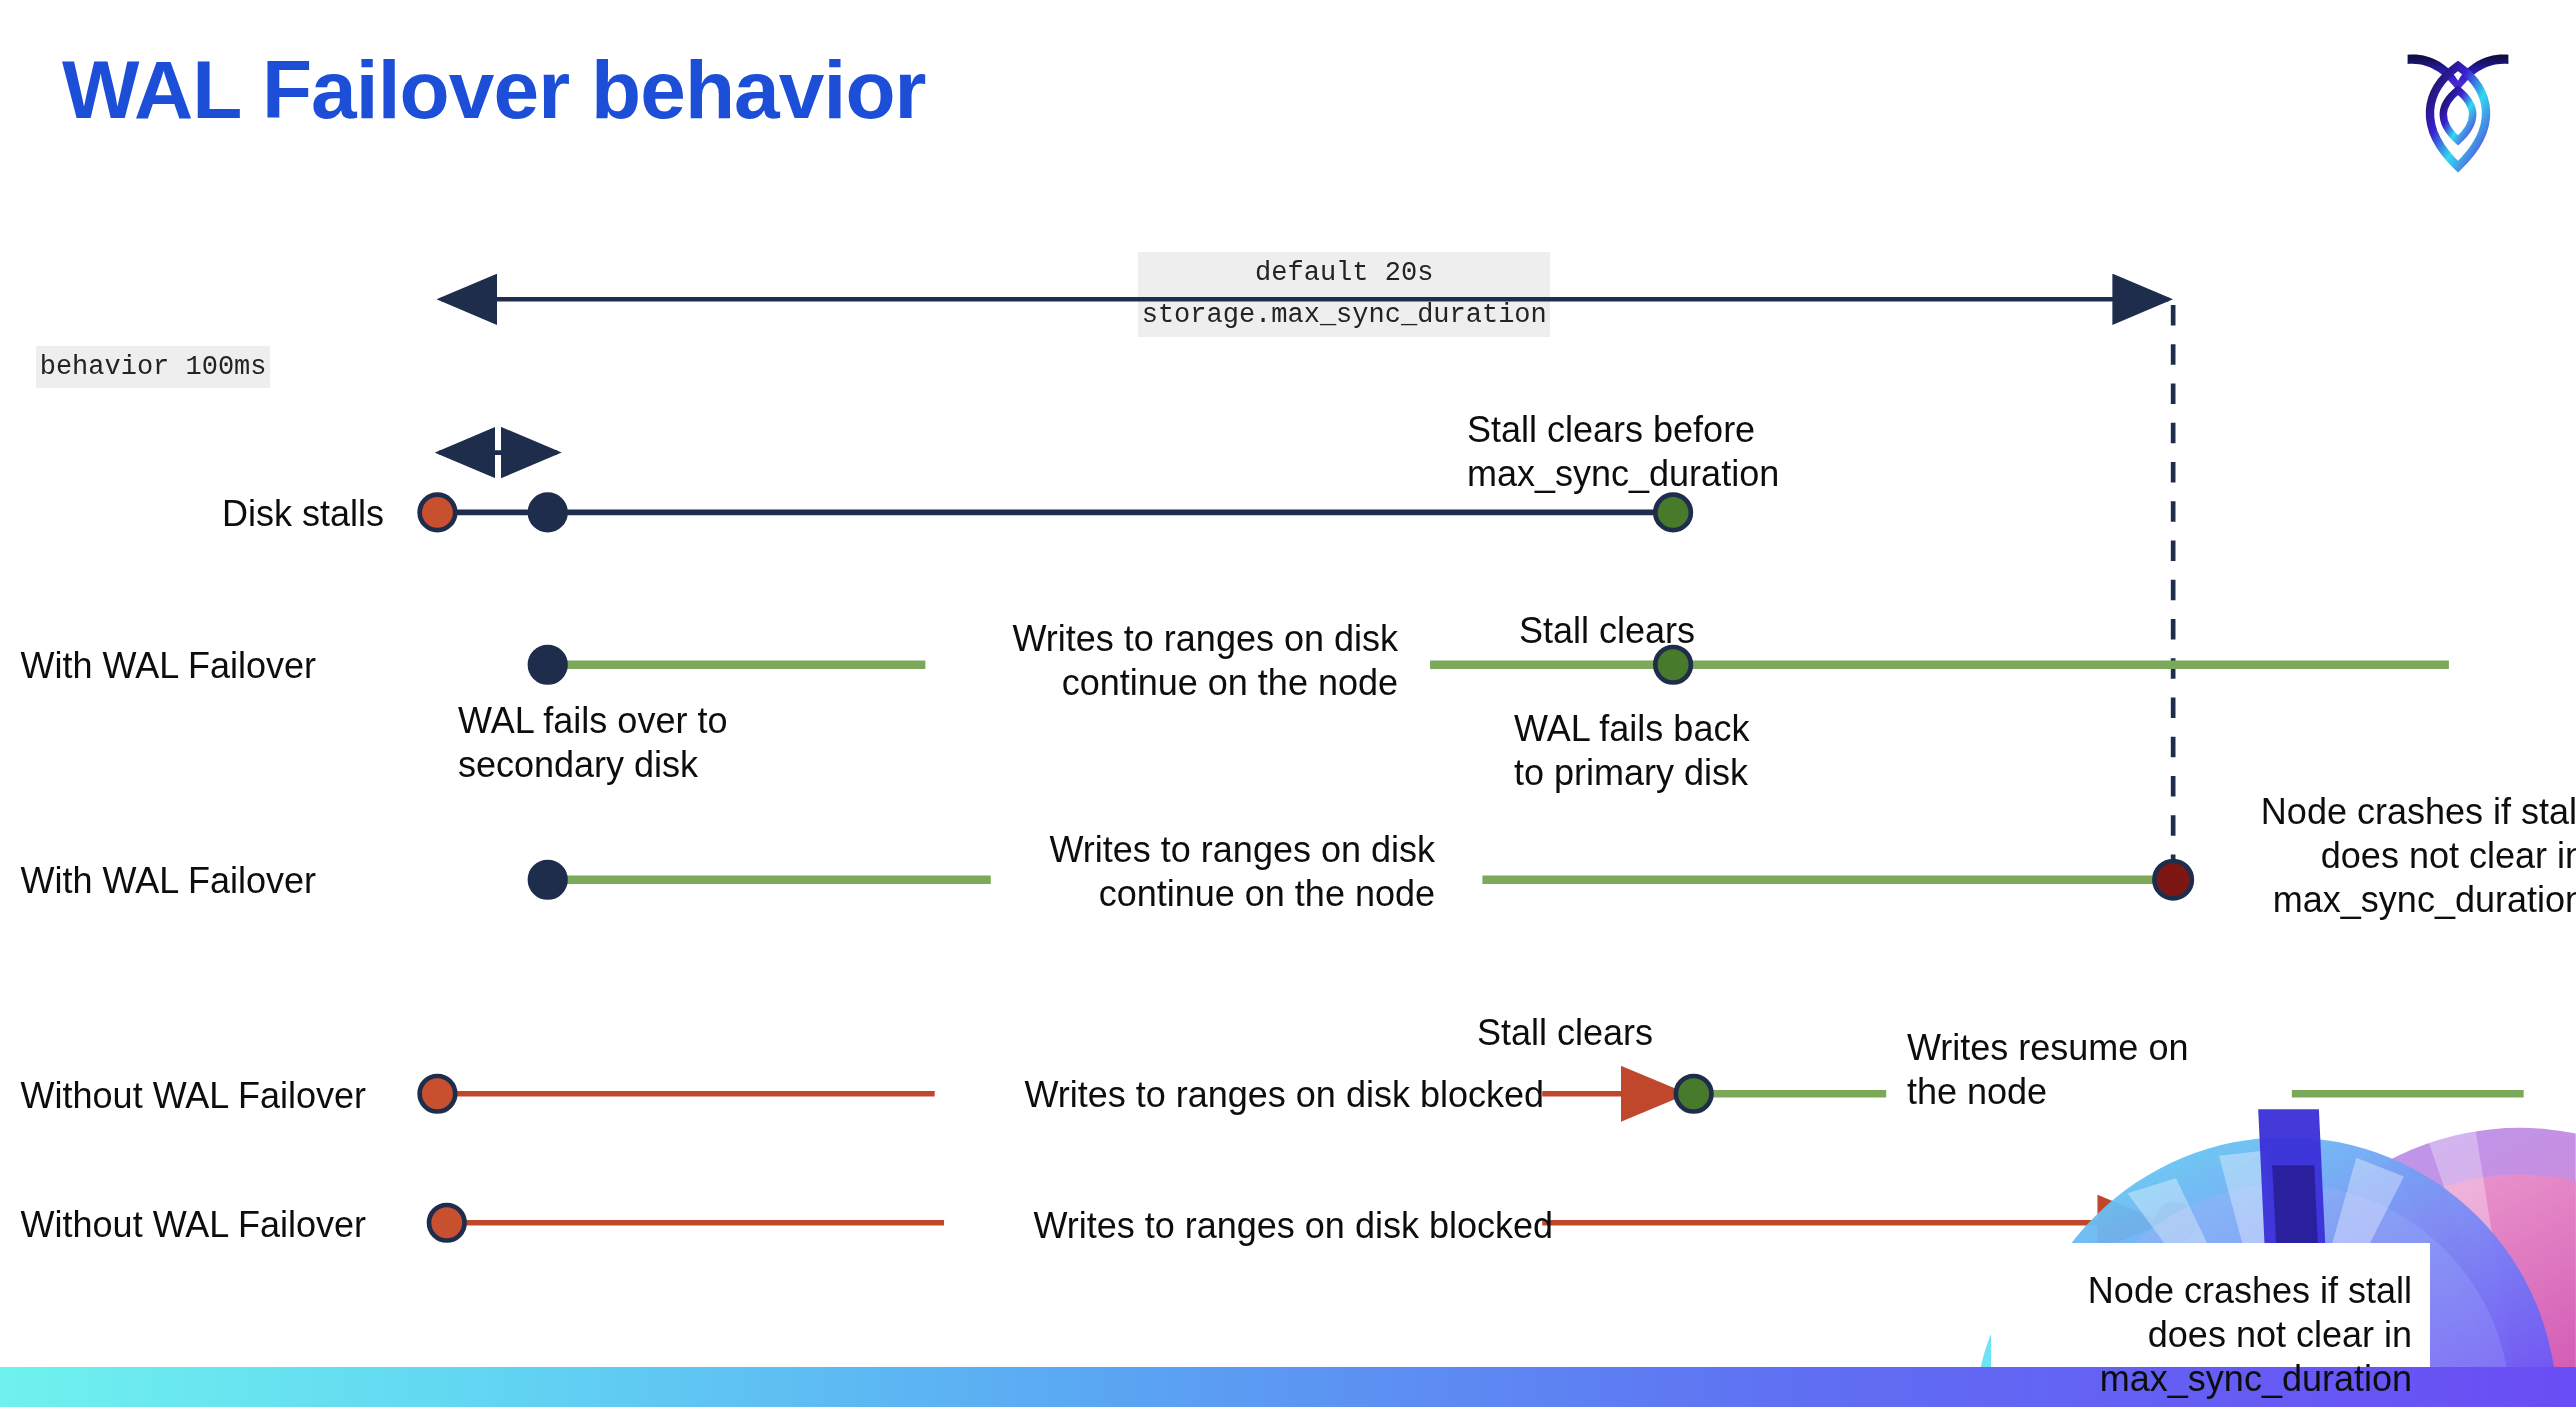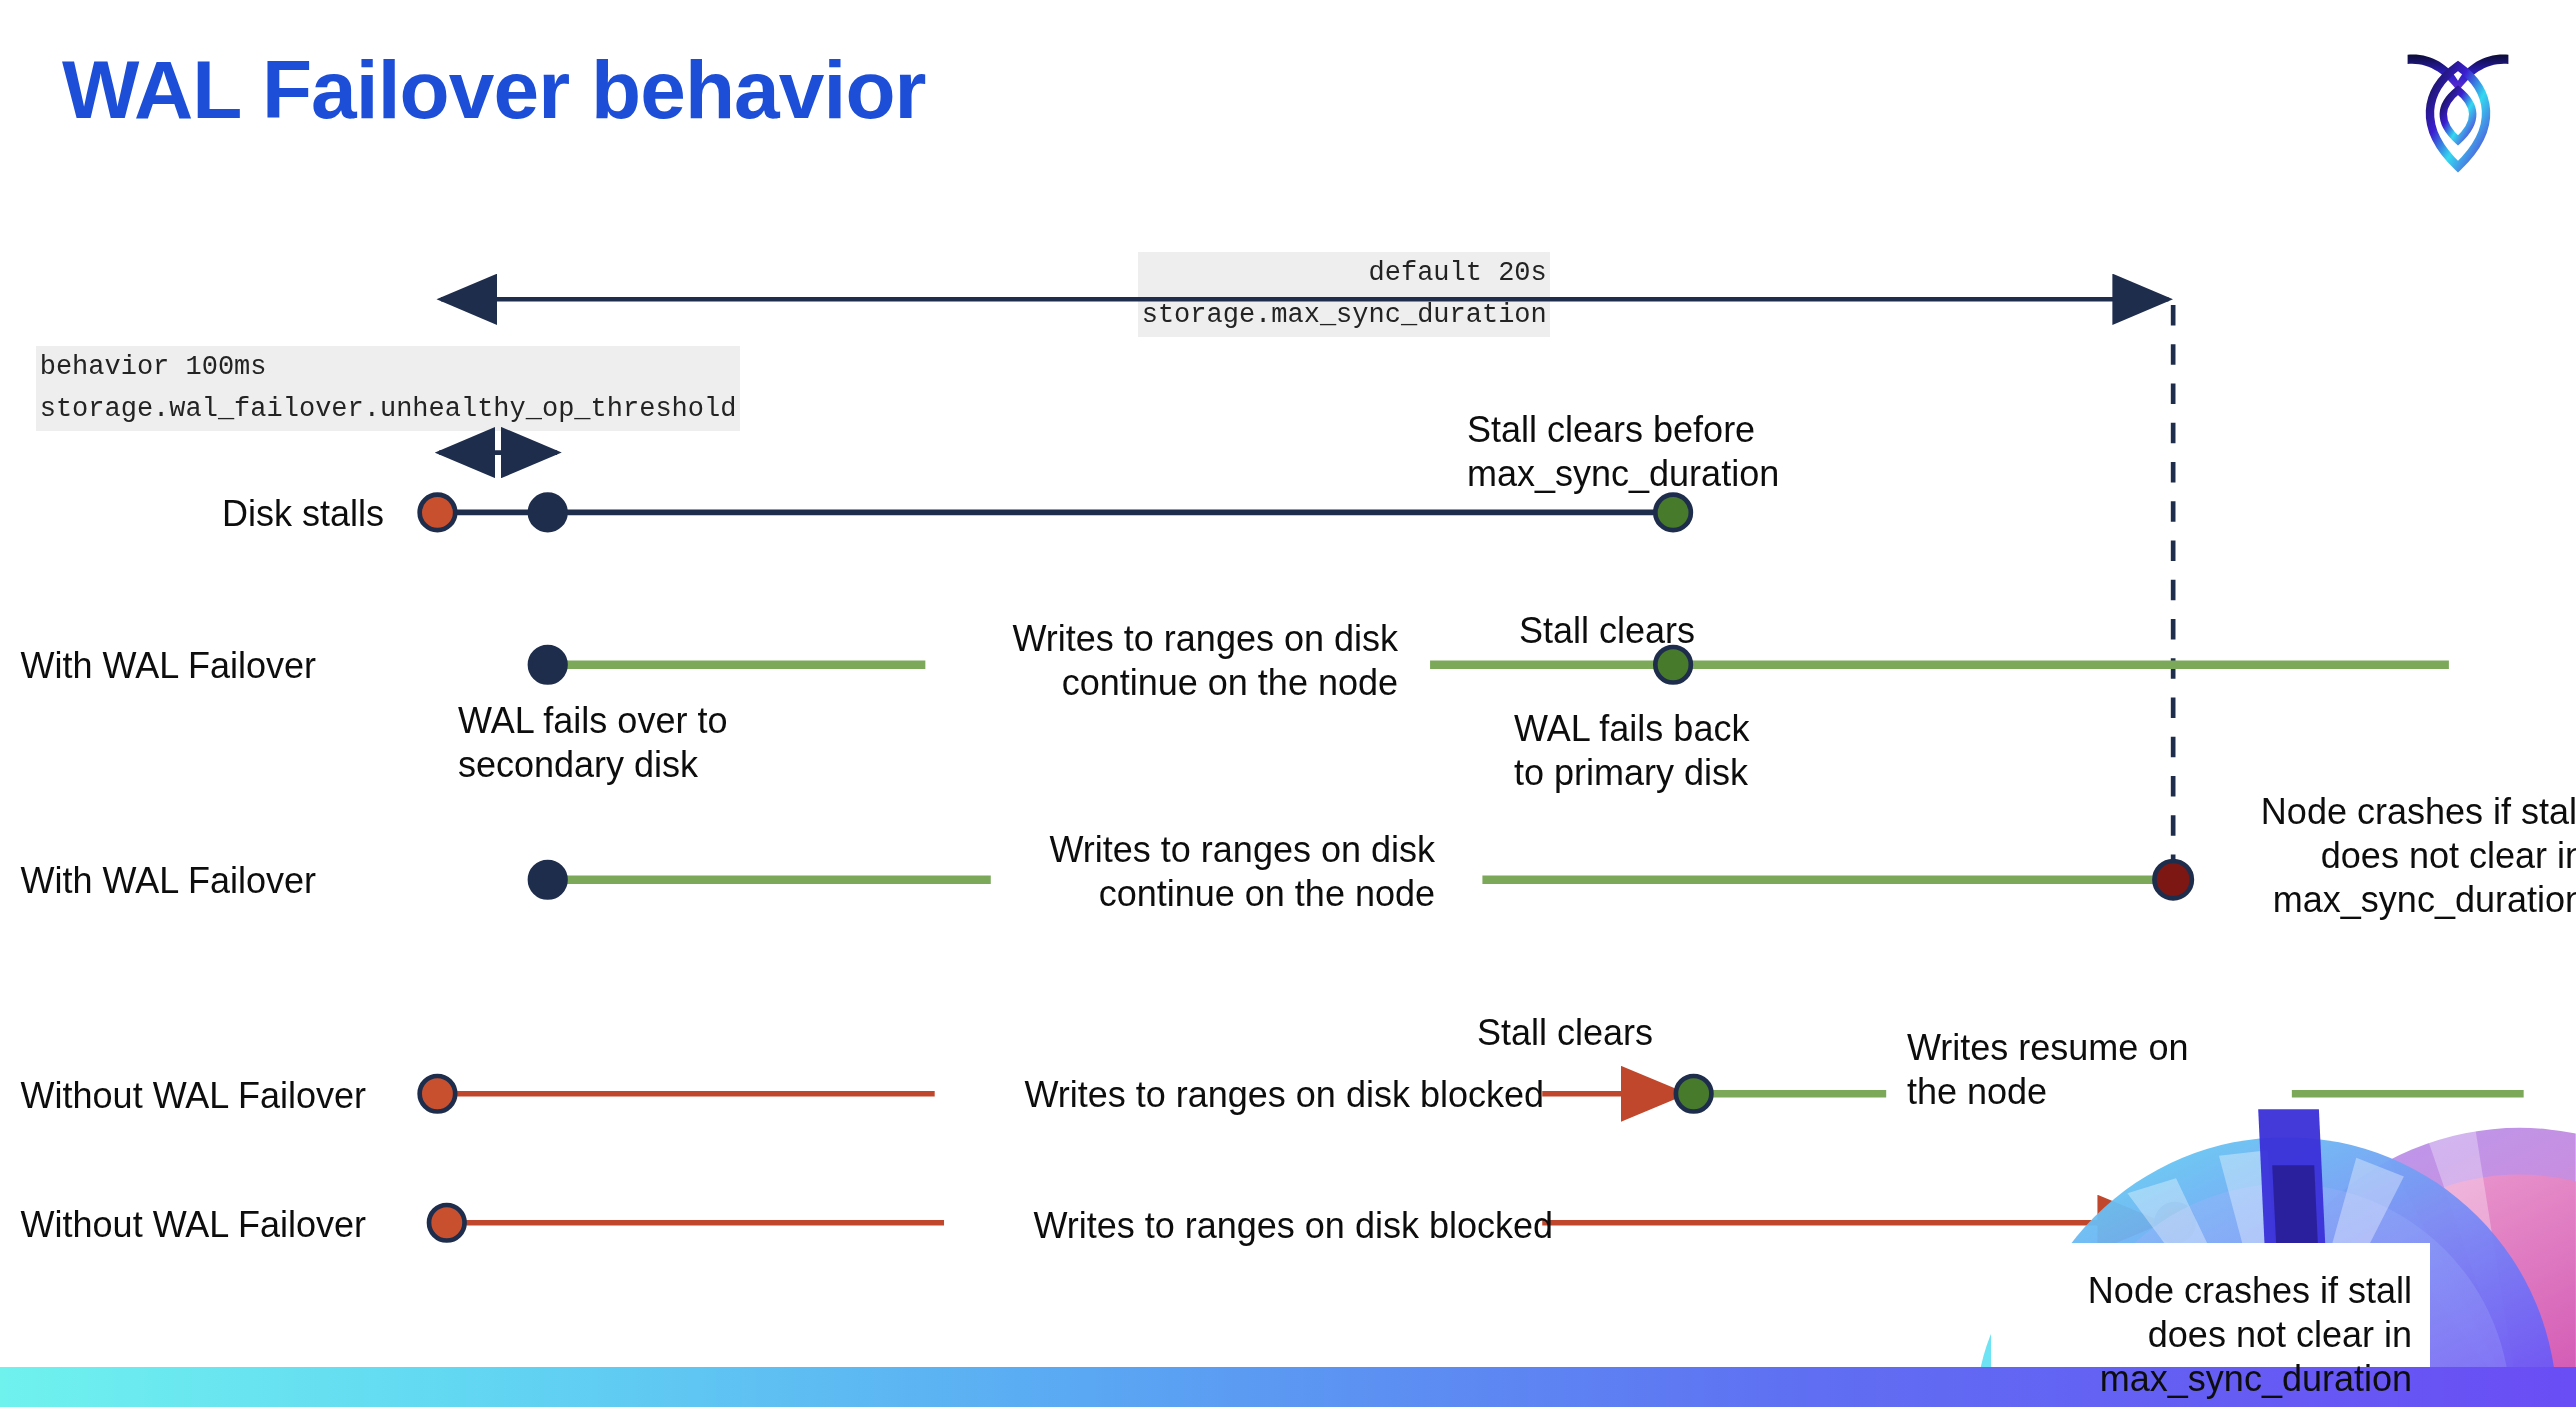--- a/index.html
+++ b/index.html
@@ -66,28 +66,27 @@
           <stop offset="100%" stop-color="#6a2fd6"></stop>
         </linearGradient>
       </defs>
       <path d="M6 20 C 30 18 50 30 60 48 C 70 30 90 18 114 20 L114 30 C 92 28 74 40 60 60 C 46 40 28 28 6 30 Z" fill="url(#lg2)"></path>
       <path d="M60 32 C 96 58 104 98 60 140 C 16 98 24 58 60 32 Z" fill="none" stroke="url(#lg1)" stroke-width="9"></path>
       <path d="M60 58 C 80 74 82 92 60 112 C 38 92 40 74 60 58 Z" fill="none" stroke="url(#lg1)" stroke-width="8"></path>
       <path d="M60 100 L60 140" stroke="url(#lg1)" stroke-width="8"></path>
     </svg>
   </div>
 
-  <div class="code" style="left:1138px;top:252px;text-align:right;">
+  <div class="code" style="left:1138px;top:252px;text-align:center;">
     <span class="ln">default 20s</span>
     <span class="ln">storage.max_sync_duration</span>
   </div>
 
   <div class="code" style="left:36px;top:346px;">
     <span class="ln">behavior 100ms</span>
-    <span class="ln">storage.wal_failover.unhealthy_op_threshold</span>
   </div>
 
   <svg id="wires" viewBox="0 0 2756 1506" xmlns="http://www.w3.org/2000/svg">
     <defs>
       <marker id="ah-navy" markerWidth="13" markerHeight="11" refX="12" refY="5.5" orient="auto">
         <path d="M0,0 L13,5.5 L0,11 Z" fill="#1f2d4d"></path>
       </marker>
       <marker id="ah-navy-rev" markerWidth="13" markerHeight="11" refX="1" refY="5.5" orient="auto">
         <path d="M13,0 L0,5.5 L13,11 Z" fill="#1f2d4d"></path>
       </marker>

